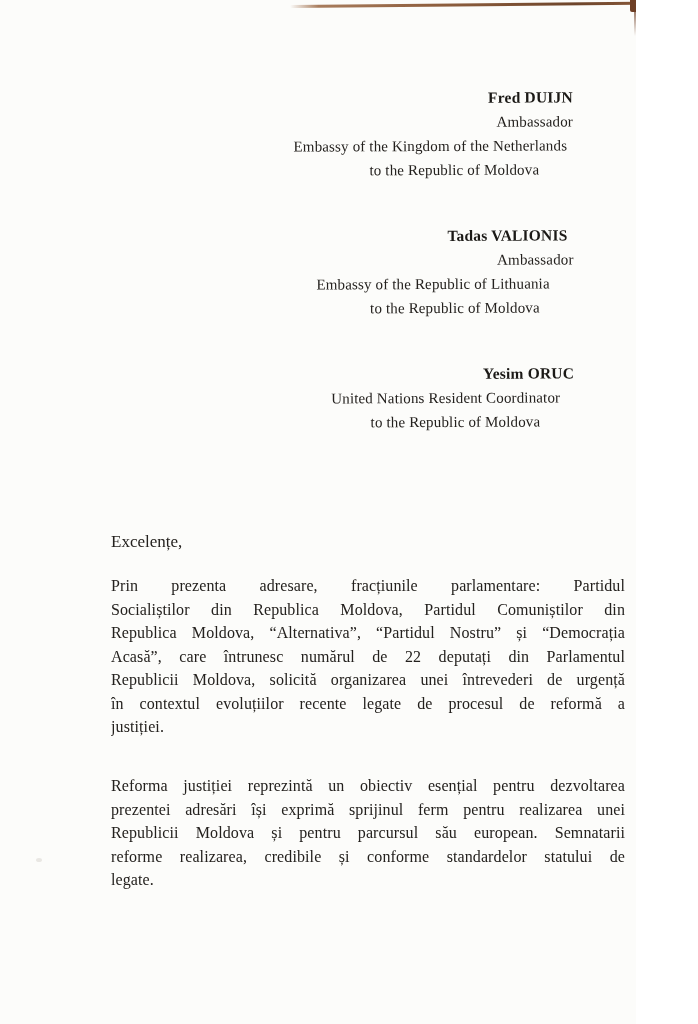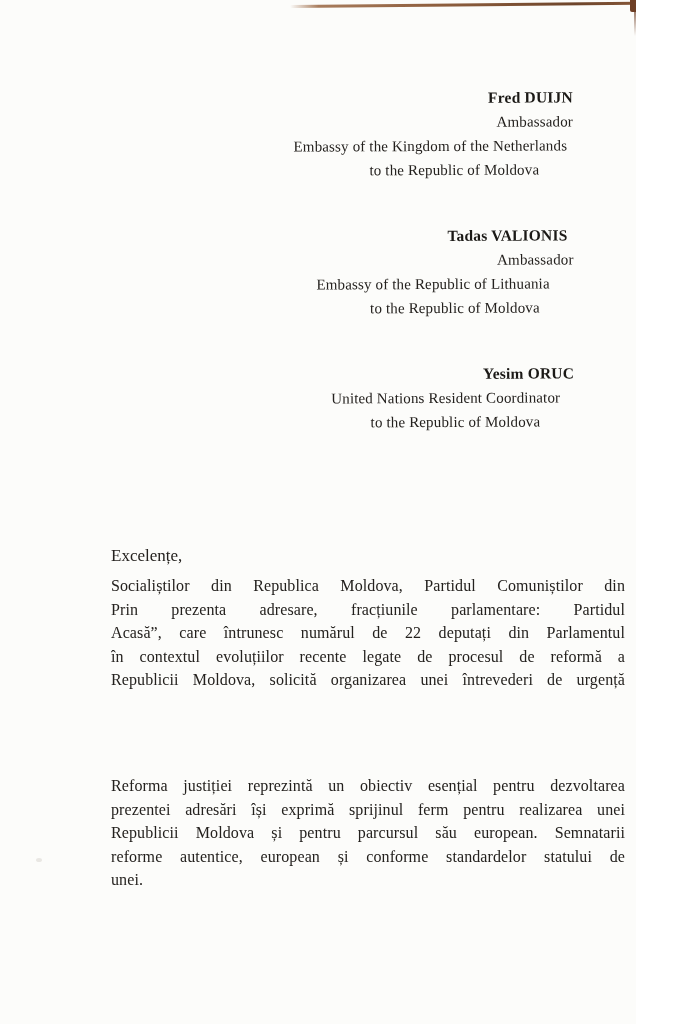--- a/index.html
+++ b/index.html
@@ -52,21 +52,21 @@
   }
   .rline { font-size: 15px; line-height: 24px; letter-spacing: 0.15px; }
   .off0  { margin-right: 0; }
   .off6  { margin-right: 6px; }
   .off14 { margin-right: 14px; }
   .off24 { margin-right: 24px; }
   .off34 { margin-right: 34px; }
 
   
   .salutation {
-    position: absolute; top: 544px; left: 111px;
+    position: absolute; top: 530px; left: 111px;
     font-size: 17px; line-height: 24px;
   }
   .para {
     position: absolute; left: 111px; width: 514px;
     font-size: 16px;
   }
   .para-1 { top: 574px; }
   .para-2 { top: 774px; }
   .jline {
     text-align: justify;
@@ -107,28 +107,30 @@
       <div class="rname off0">Yesim ORUC</div>
       <div class="rline off14">United Nations Resident Coordinator</div>
       <div class="rline off34">to the Republic of Moldova</div>
     </div>
 
   </div>
 
   <div class="salutation">Excelențe,</div>
 
   <div class="para para-1">
+    <div class="jline">Prin prezenta adresare, fracțiunile parlamentare: Partidul</div>
     <div class="jline">Socialiștilor din Republica Moldova, Partidul Comuniștilor din</div>
-    <div class="jline">Prin prezenta adresare, fracțiunile parlamentare: Partidul</div>
+    <div class="jline">Republica Moldova, “Alternativa”, “Partidul Nostru” și “Democrația</div>
     <div class="jline">Acasă”, care întrunesc numărul de 22 deputați din Parlamentul</div>
+    <div class="jline">Republicii Moldova, solicită organizarea unei întrevederi de urgență</div>
     <div class="jline">în contextul evoluțiilor recente legate de procesul de reformă a</div>
-    <div class="jline">Republicii Moldova, solicită organizarea unei întrevederi de urgență</div>
+    <div class="jline last">justiției.</div>
   </div>
 
   <div class="para para-2">
     <div class="jline">Reforma justiției reprezintă un obiectiv esențial pentru dezvoltarea</div>
     <div class="jline">prezentei adresări își exprimă sprijinul ferm pentru realizarea unei</div>
     <div class="jline">Republicii Moldova și pentru parcursul său european. Semnatarii</div>
-    <div class="jline">reforme autentice, european și conforme standardelor statului de</div>
-    <div class="jline last">unei.</div>
+    <div class="jline">reforme realizarea, credibile și conforme standardelor statului de</div>
+    <div class="jline last">legate.</div>
   </div>
 
 </div>
 
 </body></html>

